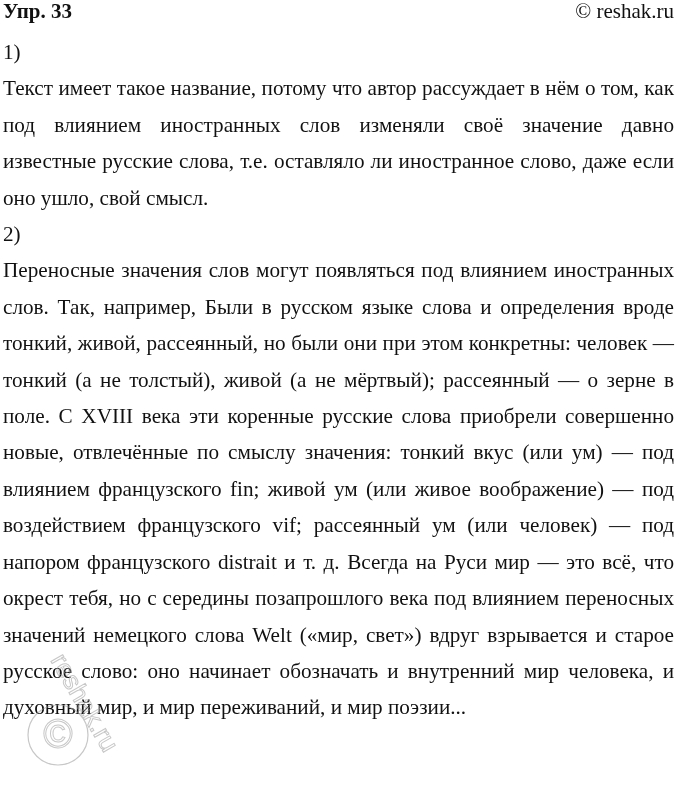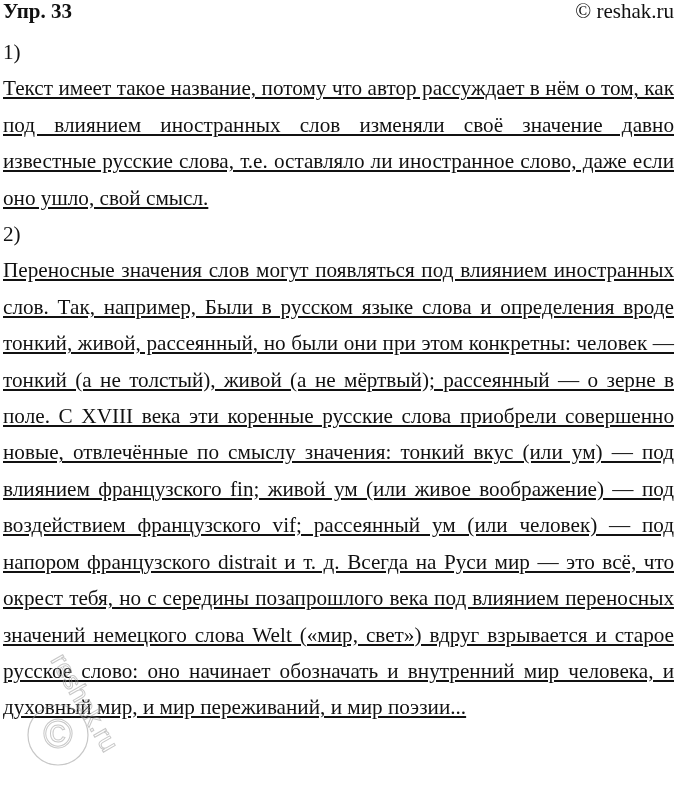--- a/index.html
+++ b/index.html
@@ -42,21 +42,20 @@
       line-height: 36.4px;
     }
     .label {
       margin: 0;
       text-align: left;
     }
     .para {
       margin: 0;
       text-align: justify;
       text-align-last: left;
-      text-decoration: underline;
     }
     .watermark {
       position: absolute;
       left: 18px;
       top: 640px;
       width: 130px;
       height: 140px;
       pointer-events: none;
       opacity: 0.55;
     }

